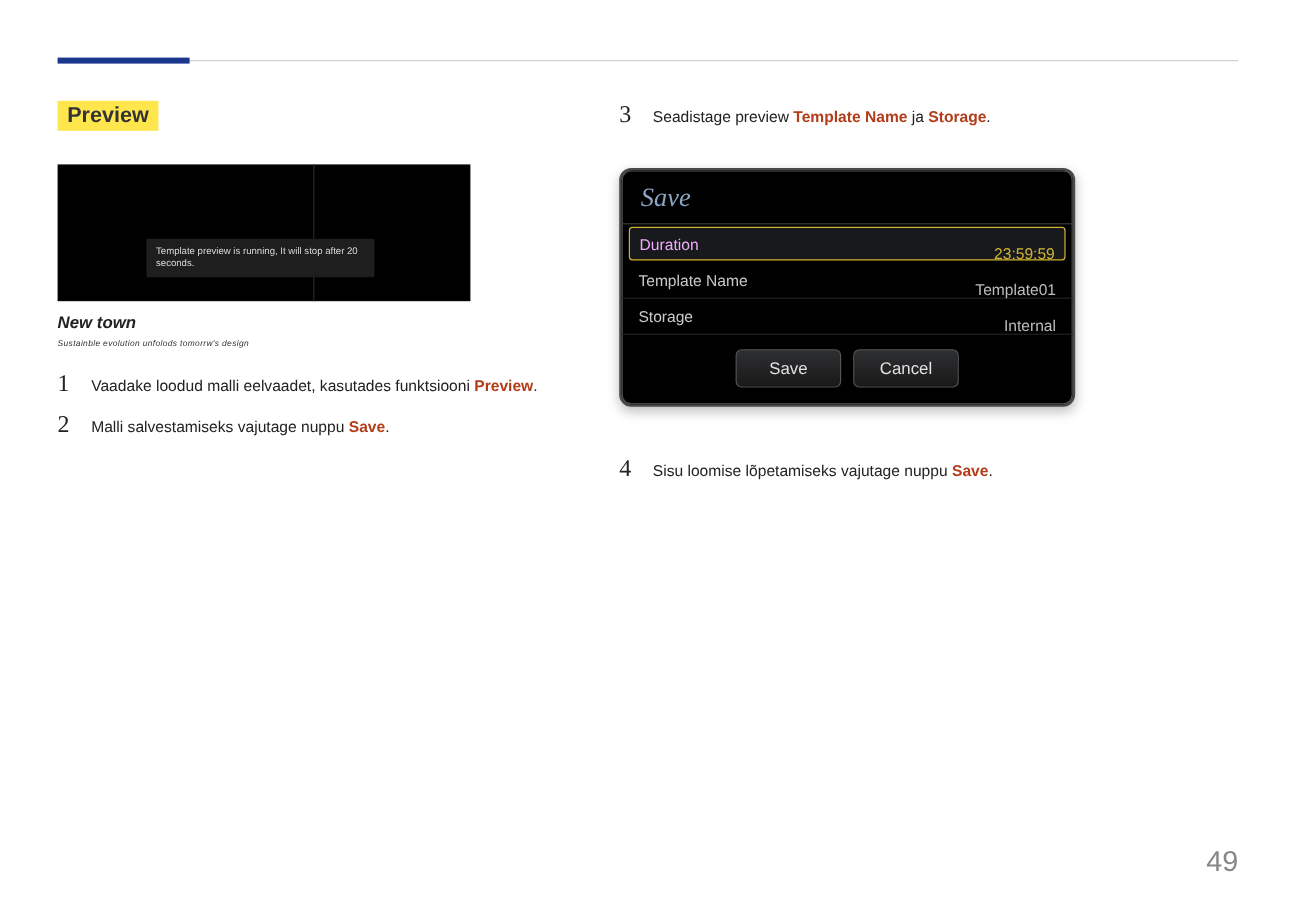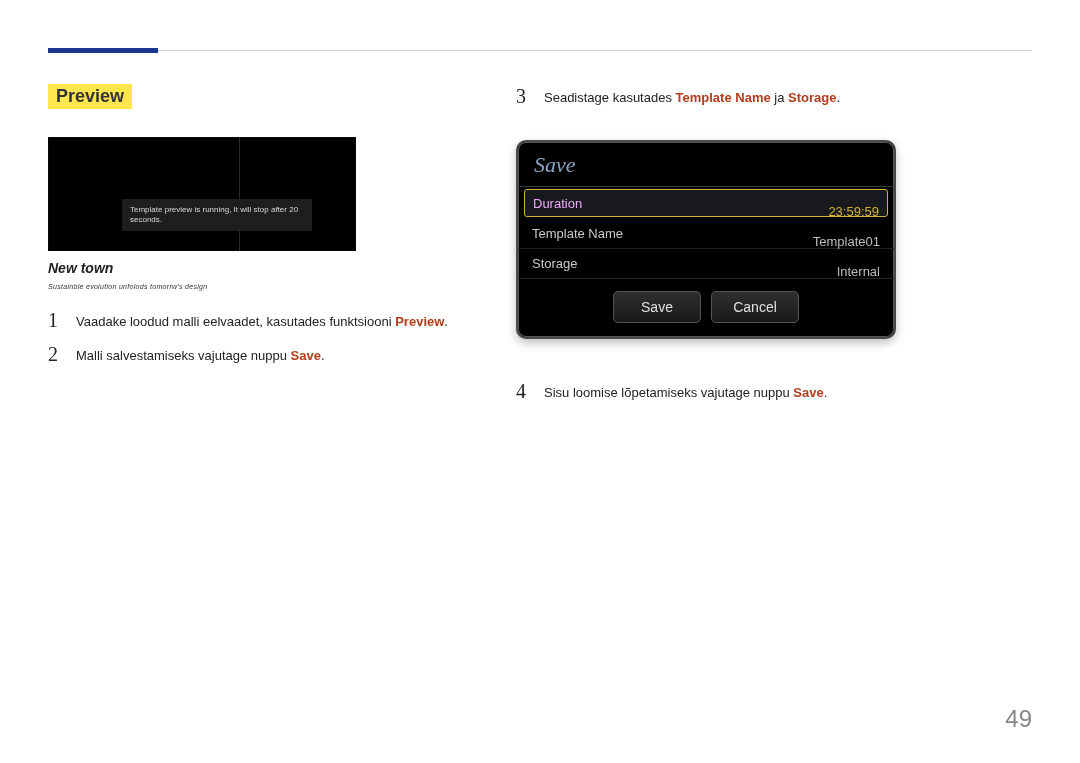--- a/index.html
+++ b/index.html
@@ -45,21 +45,21 @@
     display: inline-block;
     background: #ffe64d;
     color: #333;
     font-weight: bold;
     font-size: 18px;
     padding: 2px 8px;
   }
   
   .preview-shot {
     margin-top: 28px;
-    width: 308px;
+    width: 344px;
     height: 114px;
     background: #000;
     position: relative;
     box-shadow: 0 0 0 1px rgba(255,255,255,0.03) inset;
   }
   .preview-shot .v-div {
     position: absolute;
     left: 62%;
     top: 0;
     width: 1px;
@@ -220,21 +220,21 @@
           </div>
         </div>
       </div>
     </div>
 
     <div class="col">
       <div class="steps r">
         <div class="step">
           <div class="num">3</div>
           <div class="txt">
-            <span>Seadistage kasutades </span><span class="kw">Template Name</span><span> ja </span><span class="kw">Storage</span><span>.</span>
+            <span>Seadistage preview </span><span class="kw">Template Name</span><span> ja </span><span class="kw">Storage</span><span>.</span>
           </div>
         </div>
       </div>
 
       <div class="save-dialog">
         <div class="hdr">Save</div>
 
         <div class="row sel">
           <span class="rl">Duration</span>
           <span class="rv">23:59:59</span>

